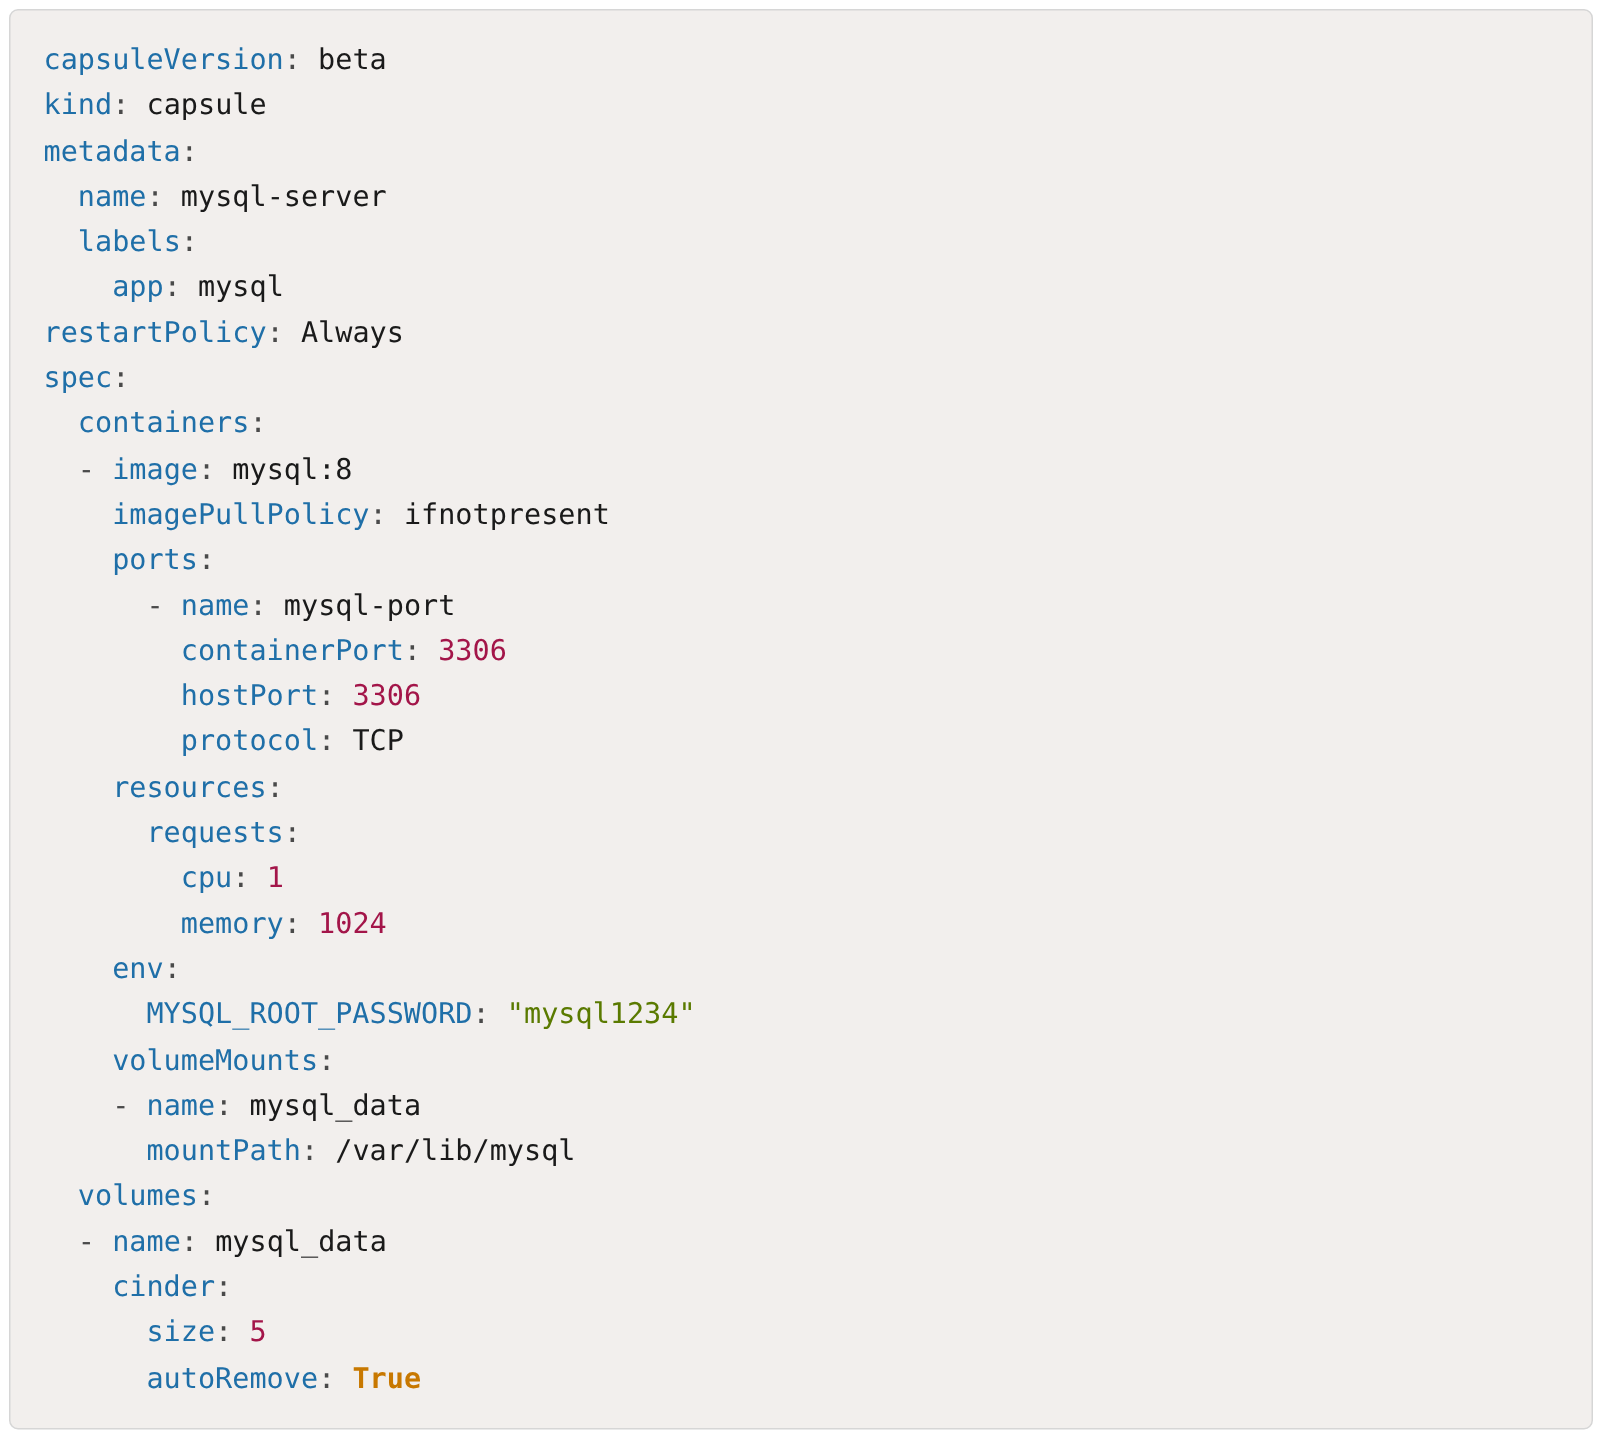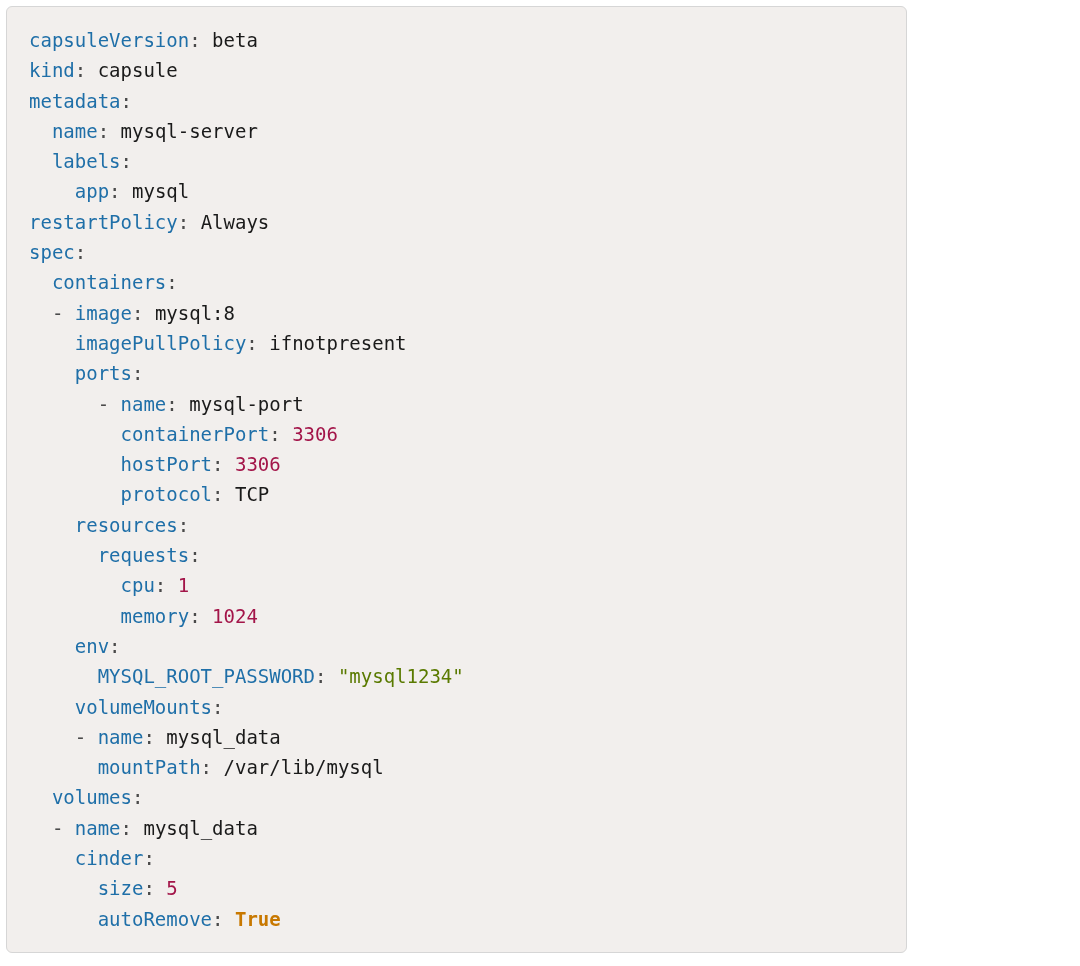--- a/index.html
+++ b/index.html
@@ -3,21 +3,21 @@
 <meta charset="utf-8">
 <style>
   html, body {
     margin: 0;
     padding: 0;
     background: #ffffff;
     width: 1080px;
   }
   .code-block {
     margin: 6px;
-    width: 901px;
+    width: 1056px;
     box-sizing: border-box;
     border: 1px solid #d6d6d6;
     border-radius: 6px;
     background: #f2efed;
     padding: 18px 22px 18px 22px;
     font-family: "DejaVu Sans Mono", Menlo, Consolas, "Liberation Mono", monospace;
     font-size: 19px;
     line-height: 30.3px;
     color: #1a1a1a;
     white-space: pre;

